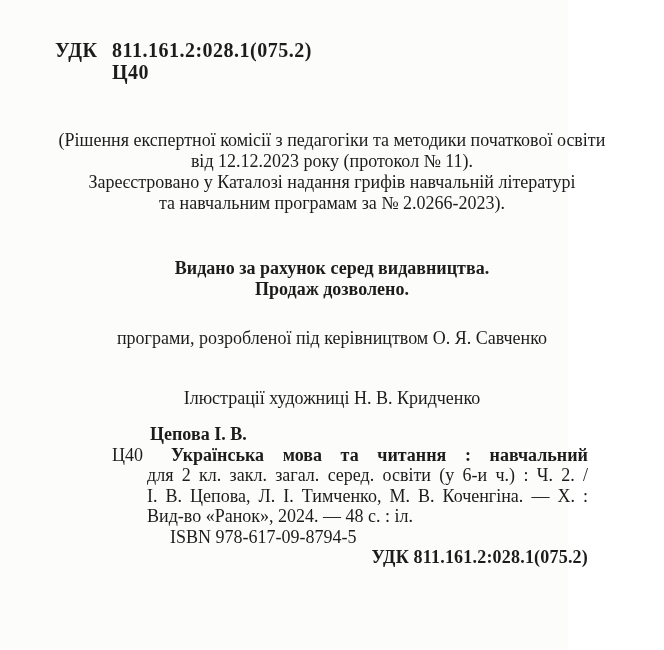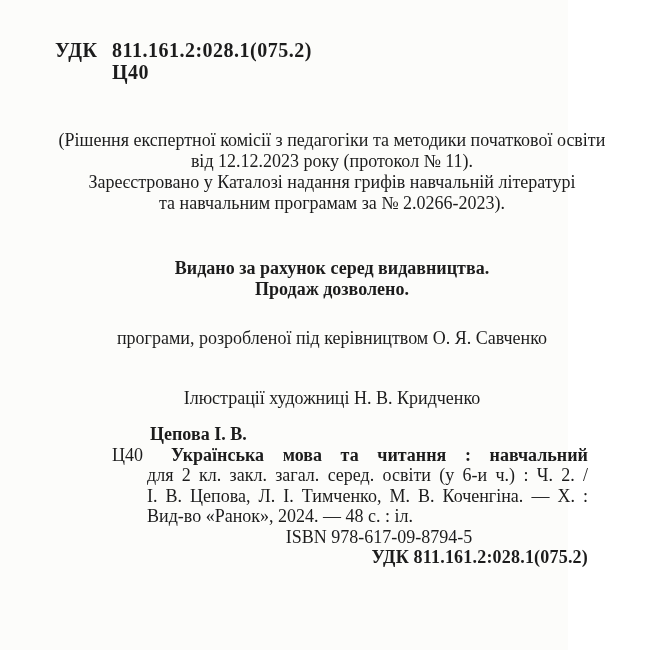--- a/index.html
+++ b/index.html
@@ -79,21 +79,21 @@
     top: 20.5px;
   }
   .jline {
     text-align: justify;
     text-align-last: justify;
     -moz-text-align-last: justify;
     height: 20.5px;
     overflow: hidden;
   }
   .indent { padding-left: 24px; font-weight: bold; }
-  .isbn   { padding-left: 23px; text-align: center; }
+  .isbn   { padding-left: 23px; }
   .udc-footer {
     text-align: right;
     font-weight: bold;
     letter-spacing: 0.2px;
   }
 </style>
 </head>
 <body>
 
 <div class="page">

